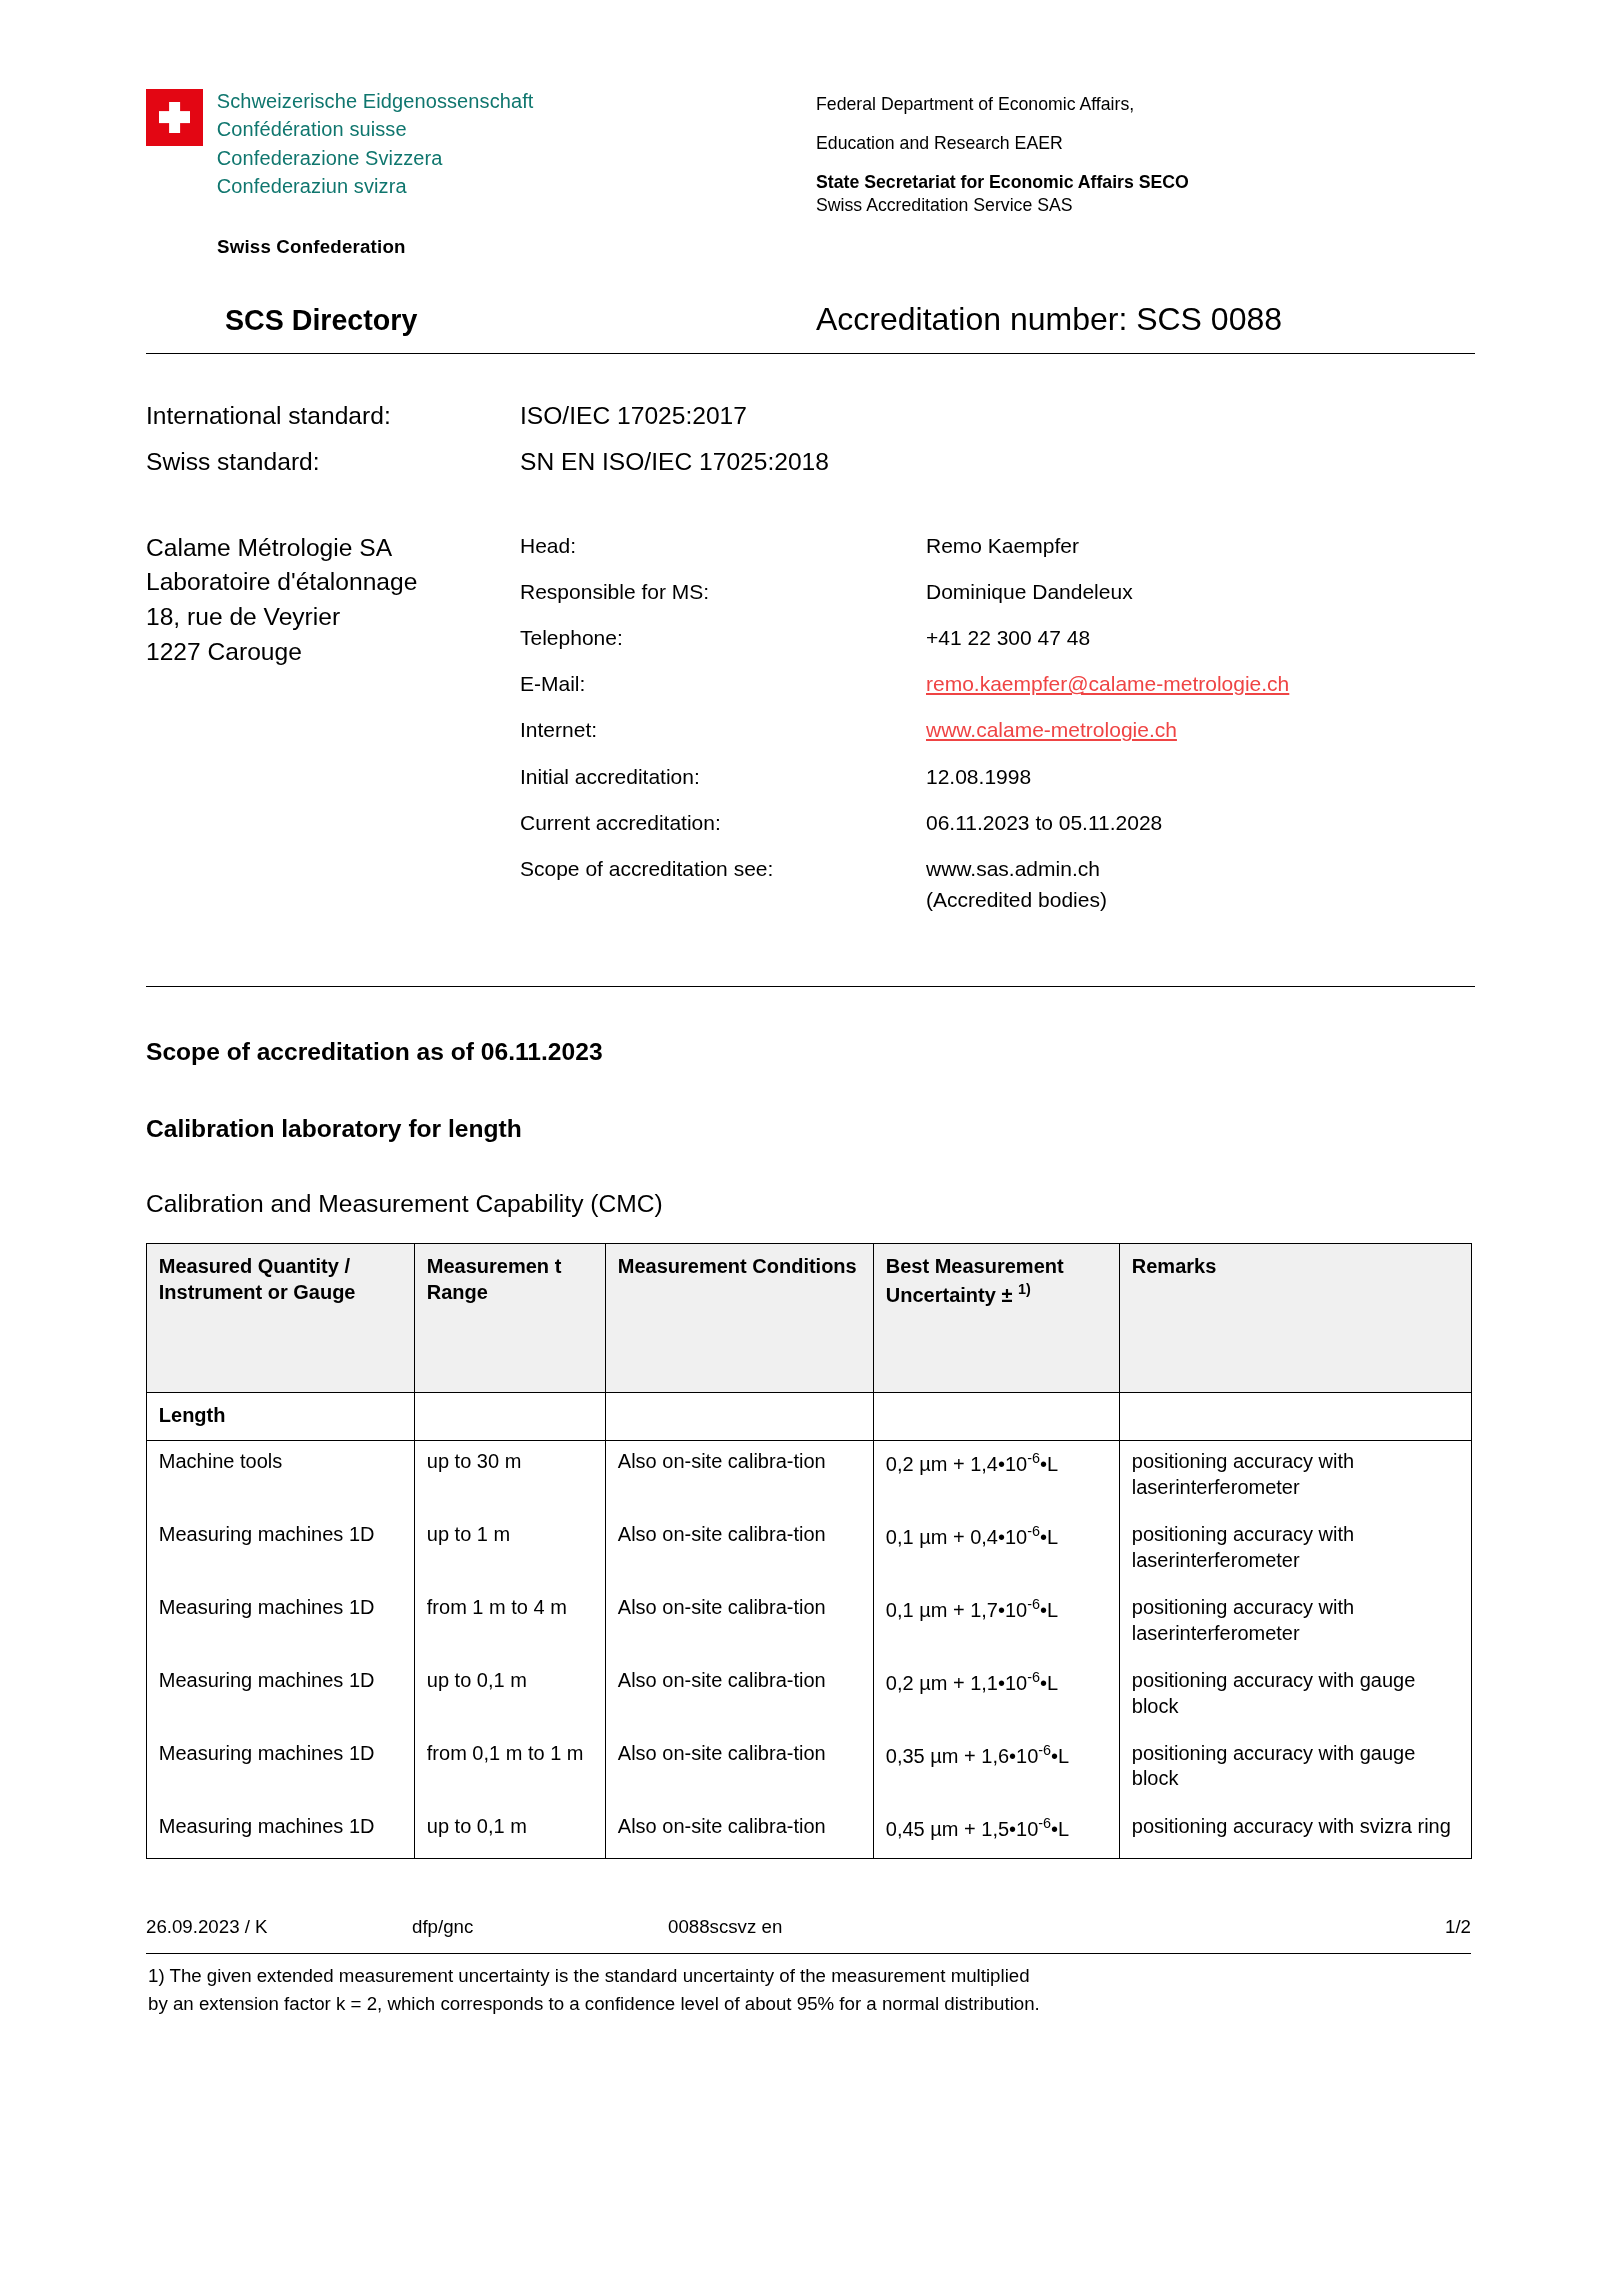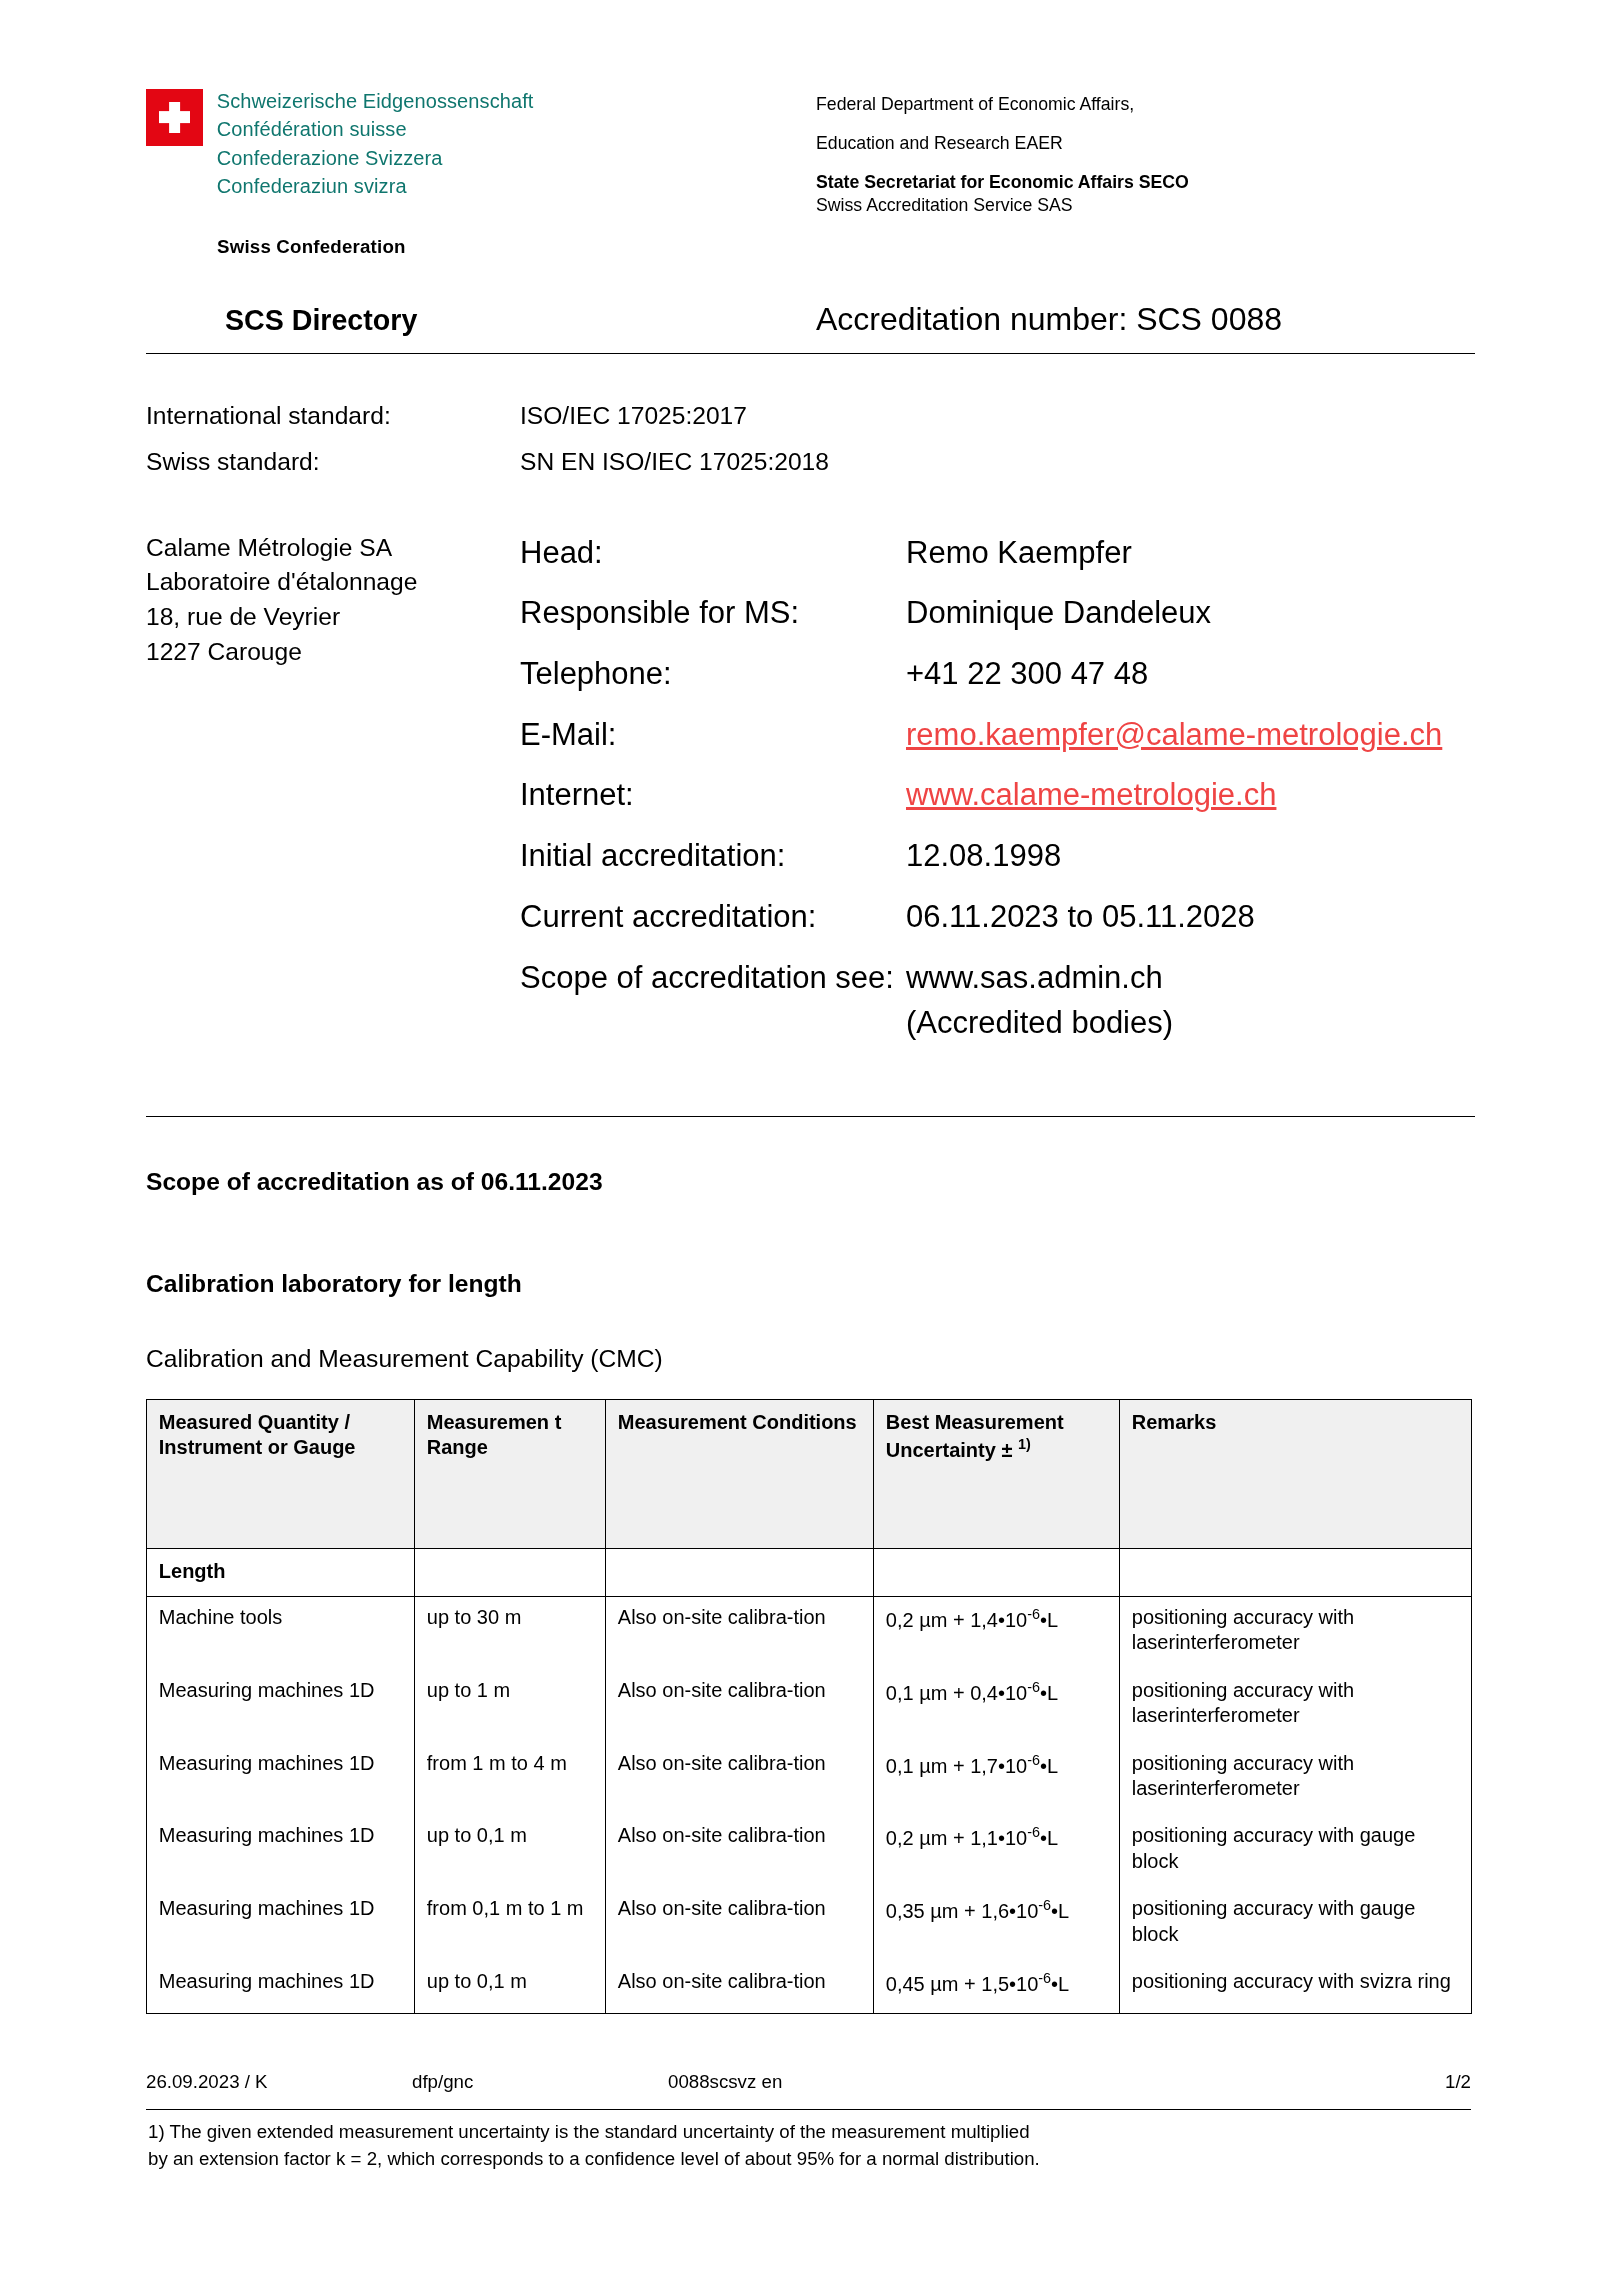--- a/index.html
+++ b/index.html
@@ -134,23 +134,24 @@
     width: 374px;
     flex: 0 0 374px;
     font-size: 24.6px;
     line-height: 1.42;
   }
   .contact {
     flex: 1;
   }
   .c-row {
     display: flex;
-    font-size: 31px;
+    font-size: 21px;
     line-height: 1.45;
     margin-bottom: 15.8px;
+    gap: 20px;
   }
   .c-label { width: 386px; flex: 0 0 386px; }
   .c-value { }
   .link {
     color: #ef4444;
     text-decoration: underline;
   }
   .c-value .sub { display: block; }
 
   .hr2 {
@@ -161,21 +162,21 @@
 
   
   .scope-title {
     font-size: 24.6px;
     font-weight: bold;
     margin-top: 51px;
   }
   .lab-title {
     font-size: 24.6px;
     font-weight: bold;
-    margin-top: 74px;
+    margin-top: 49px;
   }
   .cmc-title {
     font-size: 24.6px;
     margin-top: 47px;
   }
 
   
   table.cmc {
     border-collapse: collapse;
     margin-top: 25.6px;

